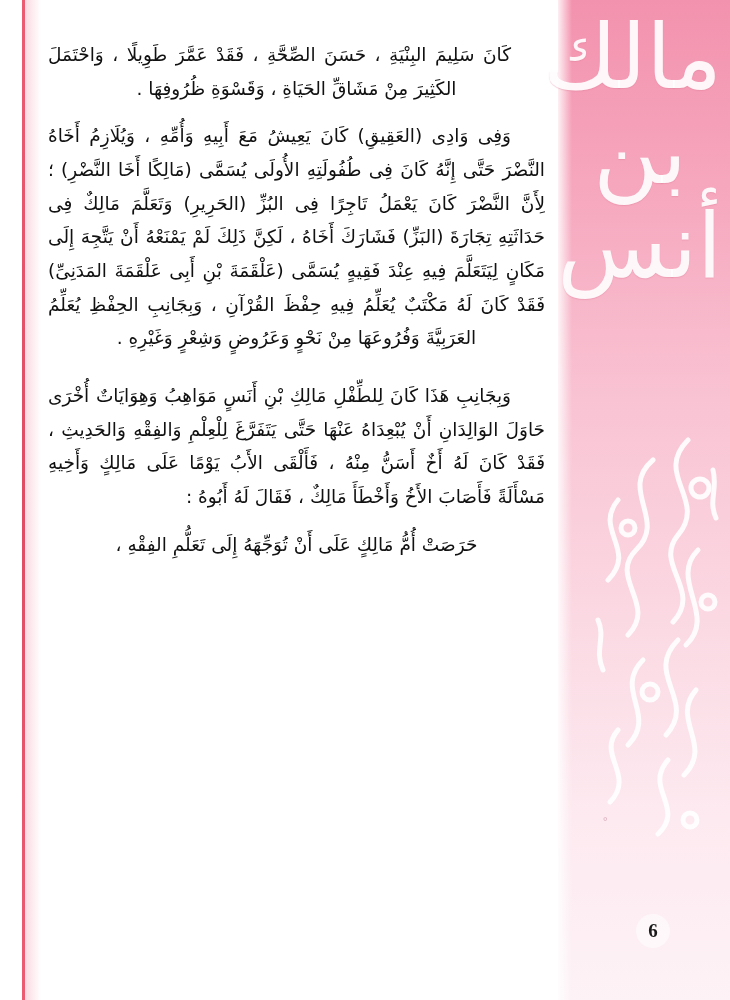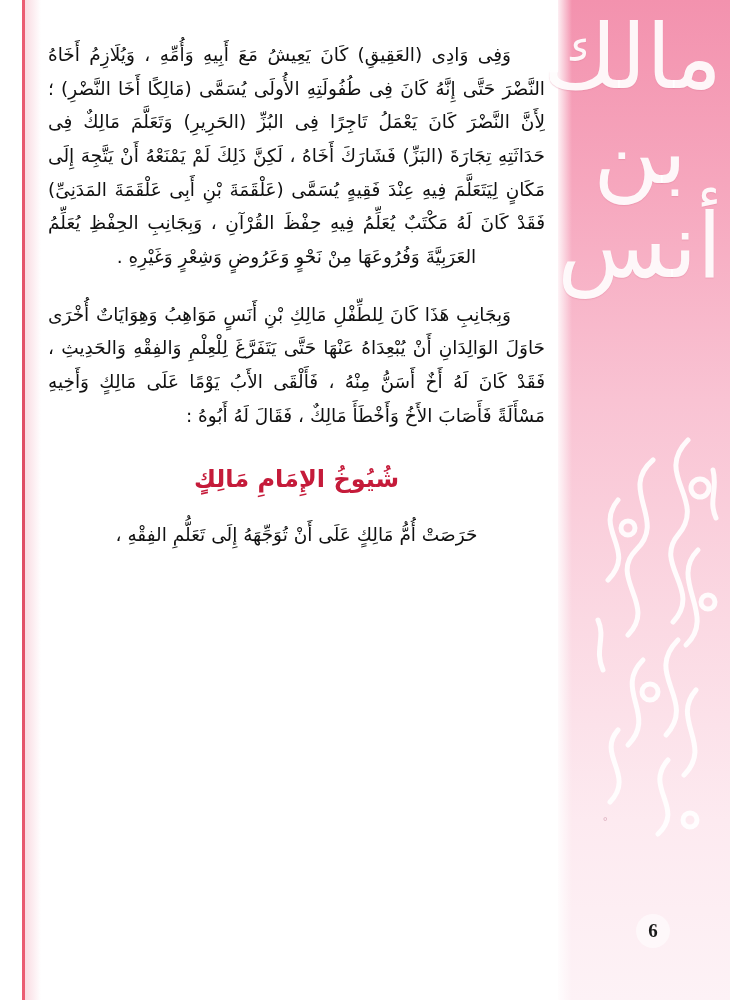--- a/index.html
+++ b/index.html
@@ -192,27 +192,27 @@
       </g>
     </svg>
 
     <div class="faint-mark">°</div>
 
     <div class="page-number">6</div>
   </div>
 
   <div class="text-column">
 
+    <p class="para indent-first">كَانَ سَلِيمَ البِنْيَةِ ، حَسَنَ الصِّحَّةِ ، فَقَدْ عَمَّرَ طَوِيلًا ، وَاحْتَمَلَ الكَثِيرَ مِنْ مَشَاقِّ الحَيَاةِ ، وَقَسْوَةِ ظُرُوفِهَا .</p>
 
     <p class="para indent-first">وَفِى وَادِى (العَقِيقِ) كَانَ يَعِيشُ مَعَ أَبِيهِ وَأُمِّهِ ، وَيُلَازِمُ أَخَاهُ النَّضْرَ حَتَّى إِنَّهُ كَانَ فِى طُفُولَتِهِ الأُولَى يُسَمَّى (مَالِكًا أَخَا النَّضْرِ) ؛ لِأَنَّ النَّضْرَ كَانَ يَعْمَلُ تَاجِرًا فِى البُزِّ (الحَرِيرِ) وَتَعَلَّمَ مَالِكٌ فِى حَدَاثَتِهِ تِجَارَةَ (البَزِّ) فَشَارَكَ أَخَاهُ ، لَكِنَّ ذَلِكَ لَمْ يَمْنَعْهُ أَنْ يَتَّجِهَ إِلَى مَكَانٍ لِيَتَعَلَّمَ فِيهِ عِنْدَ فَقِيهٍ يُسَمَّى (عَلْقَمَةَ بْنِ أَبِى عَلْقَمَةَ المَدَنِىِّ) فَقَدْ كَانَ لَهُ مَكْتَبٌ يُعَلِّمُ فِيهِ حِفْظَ القُرْآنِ ، وَبِجَانِبِ الحِفْظِ يُعَلِّمُ العَرَبِيَّةَ وَفُرُوعَهَا مِنْ نَحْوٍ وَعَرُوضٍ وَشِعْرٍ وَغَيْرِهِ .</p>
 
     <div class="spacer-sm"></div>
 
     <p class="para indent-first center-last"><span>وَبِجَانِبِ هَذَا كَانَ لِلطِّفْلِ مَالِكِ بْنِ أَنَسٍ مَوَاهِبُ وَهِوَايَاتٌ أُخْرَى حَاوَلَ الوَالِدَانِ أَنْ يُبْعِدَاهُ عَنْهَا حَتَّى يَتَفَرَّغَ لِلْعِلْمِ وَالفِقْهِ وَالحَدِيثِ ، فَقَدْ كَانَ لَهُ أَخٌ أَسَنُّ مِنْهُ ، فَأَلْقَى الأَبُ يَوْمًا عَلَى مَالِكٍ وَأَخِيهِ مَسْأَلَةً فَأَصَابَ الأَخُ وَأَخْطَأَ مَالِكٌ ، </span><span class="bold">فَقَالَ لَهُ أَبُوهُ :</span></p>
 
 
-    <h2 class="section-heading">شُيُوخُ الإِمَامِ مَالِكٍ</h2>
 
     <p class="closing">حَرَصَتْ أُمُّ مَالِكٍ عَلَى أَنْ تُوَجِّهَهُ إِلَى تَعَلُّمِ الفِقْهِ ،</p>
 
   </div>
 
 </div>
 
 </body></html>

